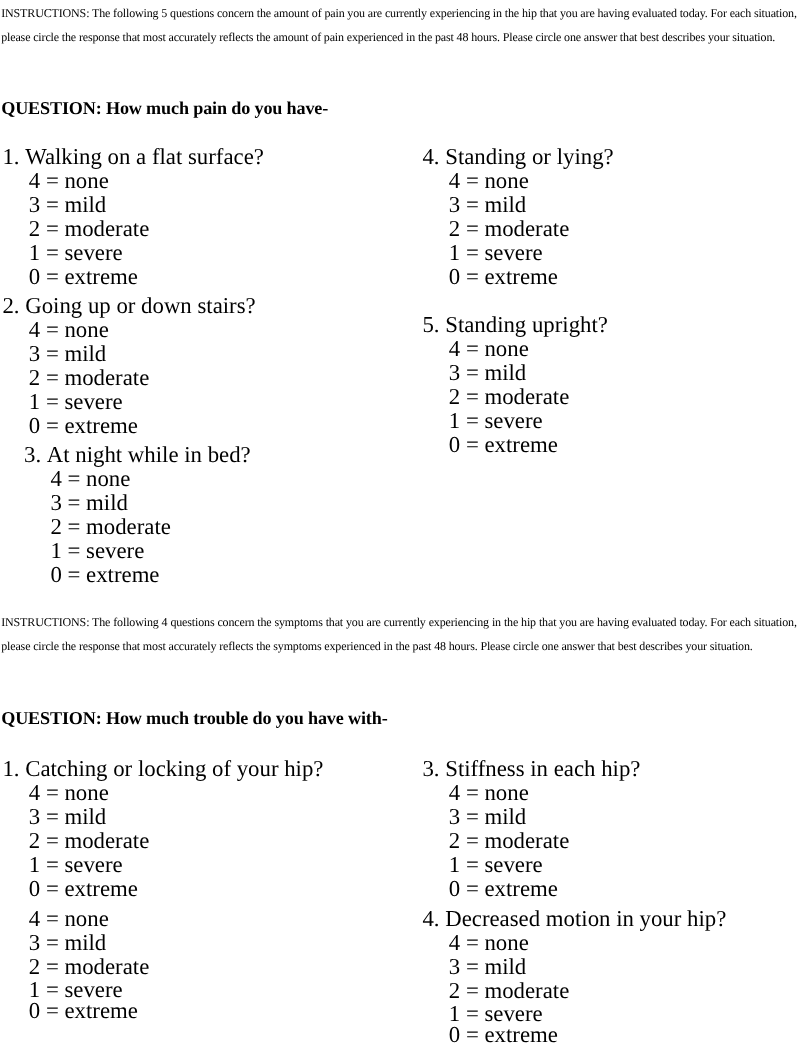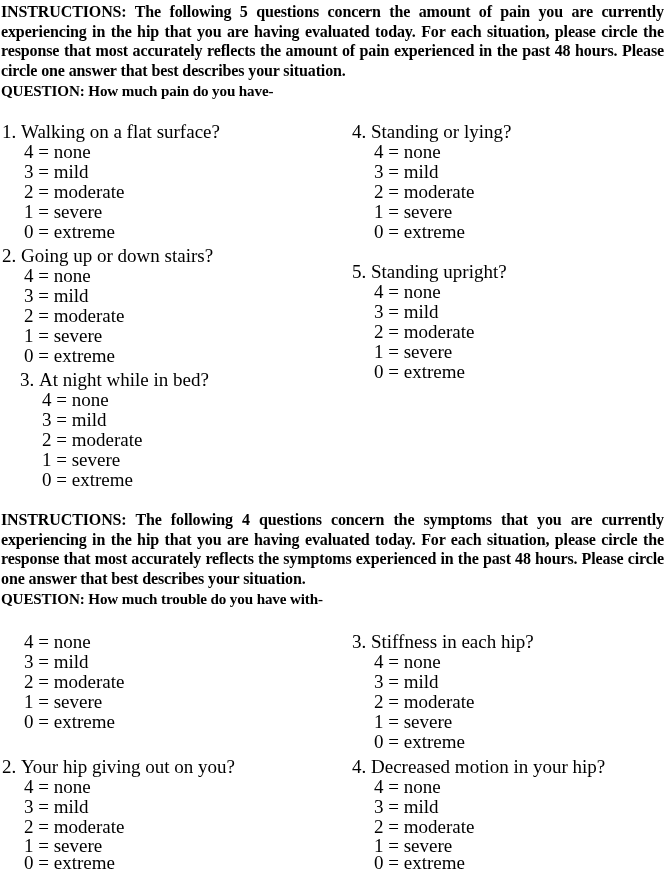--- a/index.html
+++ b/index.html
@@ -20,22 +20,22 @@
     position: relative;
     width: 667px;
     height: 870px;
     padding: 0;
     box-sizing: border-box;
   }
 
   
   .instructions {
     font-family: "Liberation Serif", "DejaVu Serif", serif;
-    font-weight: bold;
-    font-size: 16px;
+    font-weight: normal;
+    font-size: 10px;
     line-height: 19.6px;
     text-align: justify;
     text-justify: inter-word;
     letter-spacing: -0.12px;
     margin: 0;
     padding: 0;
   }
   .instructions-1 {
     position: absolute;
     left: 1px;
@@ -154,31 +154,31 @@
       <span class="opt">1 = severe</span>
       <span class="opt">0 = extreme</span>
     </span>
   </div>
 
   <p class="instructions instructions-2">INSTRUCTIONS: The following 4 questions concern the symptoms that you are currently experiencing in the hip that you are having evaluated today. For each situation, please circle the response that most accurately reflects the symptoms experienced in the past 48 hours. Please circle one answer that best describes your situation.</p>
 
   <div class="question-header qh-2">QUESTION: How much trouble do you have with-</div>
 
   <div class="qitem" style="left:2px; top:632px;">
+    <span class="qtitle"><span class="qnum">1.</span><span>Catching or locking of your hip?</span></span>
     <span class="opts">
       <span class="opt">4 = none</span>
       <span class="opt">3 = mild</span>
       <span class="opt">2 = moderate</span>
       <span class="opt">1 = severe</span>
       <span class="opt">0 = extreme</span>
     </span>
   </div>
 
   <div class="qitem tight" style="left:2px; top:757px;">
-    <span class="qtitle"><span class="qnum">2.</span><span>Your hip giving out on you?</span></span>
     <span class="opts">
       <span class="opt">4 = none</span>
       <span class="opt">3 = mild</span>
       <span class="opt">2 = moderate</span>
       <span class="opt squeeze">1 = severe</span>
       <span class="opt squeeze">0 = extreme</span>
     </span>
   </div>
 
   <div class="qitem" style="left:352px; top:632px;">

